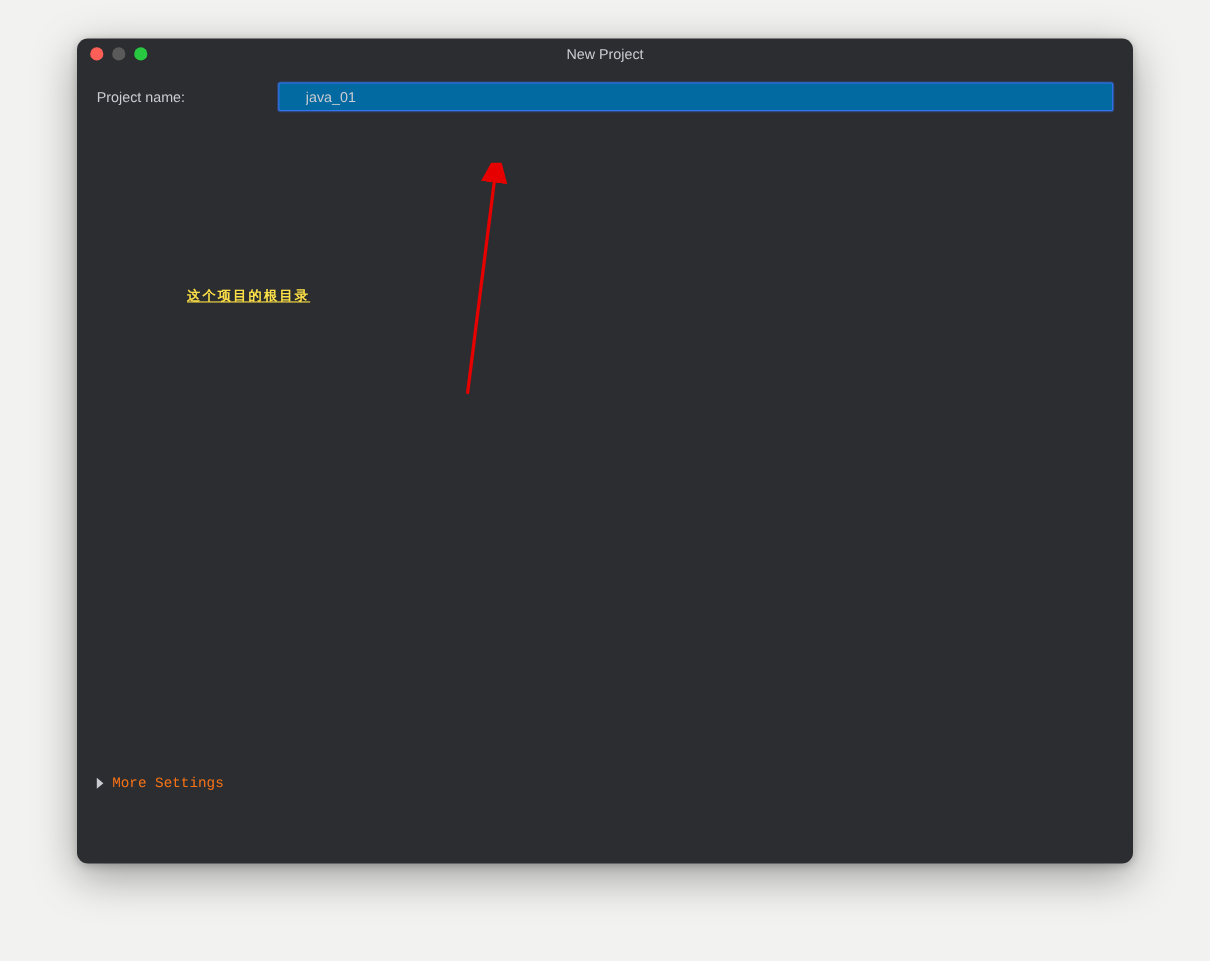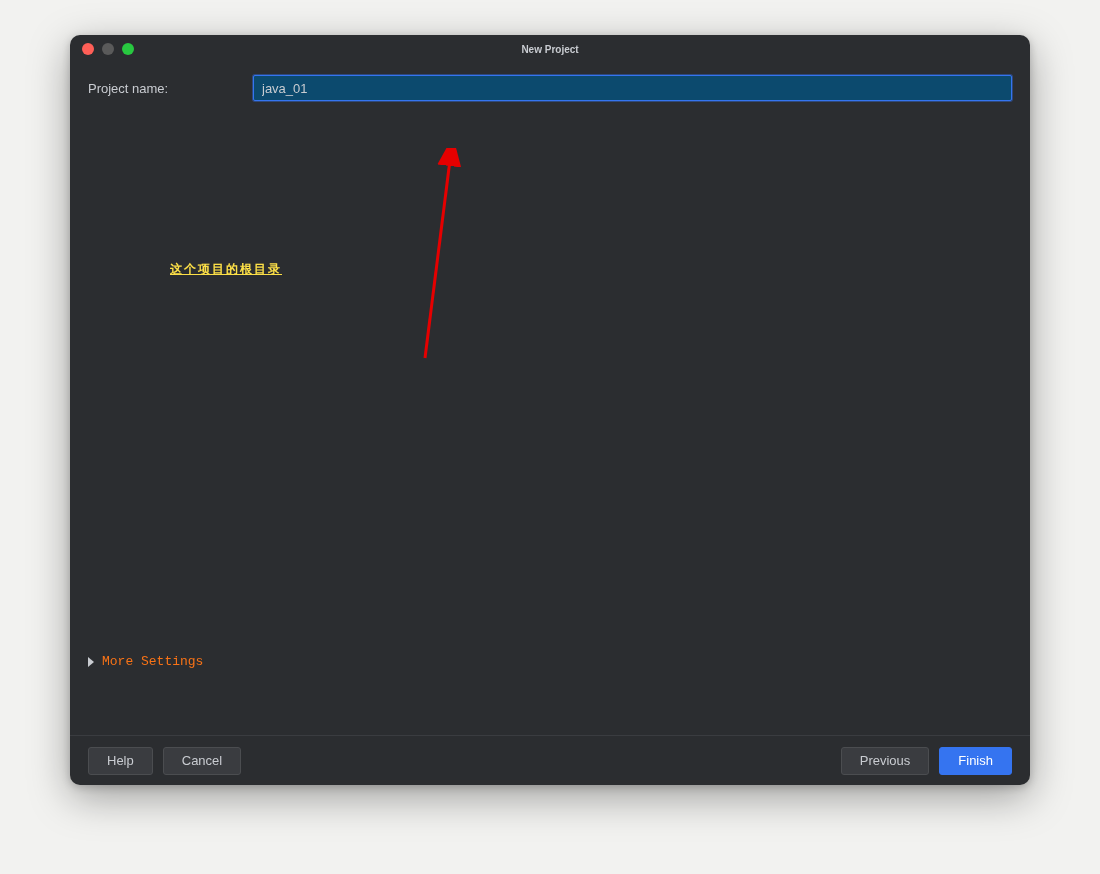--- a/index.html
+++ b/index.html
@@ -39,22 +39,22 @@
     }
     .tl { width: 12px; height: 12px; border-radius: 50%; }
     .tl-close { background: #ff5f57; }
     .tl-min { background: #5a5a5a; }
     .tl-max { background: #28c840; }
     .window-title {
       position: absolute;
       left: 0; right: 0;
       text-align: center;
       color: #c9ccd1;
-      font-size: 10px;
-      font-weight: 700;
+      font-size: 13px;
+      font-weight: 400;
       pointer-events: none;
     }
     .content {
       flex: 1;
       padding: 10px 18px 0 18px;
       position: relative;
     }
     .form-row {
       display: flex;
       align-items: center;
@@ -63,24 +63,24 @@
       gap: 35px;
     }
     .form-label {
       width: 130px;
       color: #c9ccd1;
       font-size: 13px;
     }
     .form-input {
       flex: 1;
       height: 26px;
-      background: #0c4a6e;
+      background: #0369a1;
       border: 1px solid #4b4d50;
       color: #c9ccd1;
-      padding: 0 8px;
+      padding: 0 24px;
       font-size: 13px;
       border-radius: 2px;
       outline: none;
     }
     .form-input.focused {
       border: 1px solid #3574f0;
       box-shadow: 0 0 0 1px rgba(53,116,240,0.4);
     }
     .location-row-wrap {
       border: 3px solid #e60000;
@@ -222,20 +222,13 @@
       <line x1="100" y1="210" x2="125" y2="12" stroke="#e60000" stroke-width="3" marker-end="url(#arrowhead)"></line>
     </svg>
 
     <div class="more-settings">
       <span class="chevron"></span>
       <span>More Settings</span>
     </div>
 
   </div>
 
-  <div class="footer">
-    <button class="btn">Help</button>
-    <button class="btn">Cancel</button>
-    <div class="spacer"></div>
-    <button class="btn">Previous</button>
-    <button class="btn btn-primary">Finish</button>
-  </div>
 </div>
 
 </body></html>

